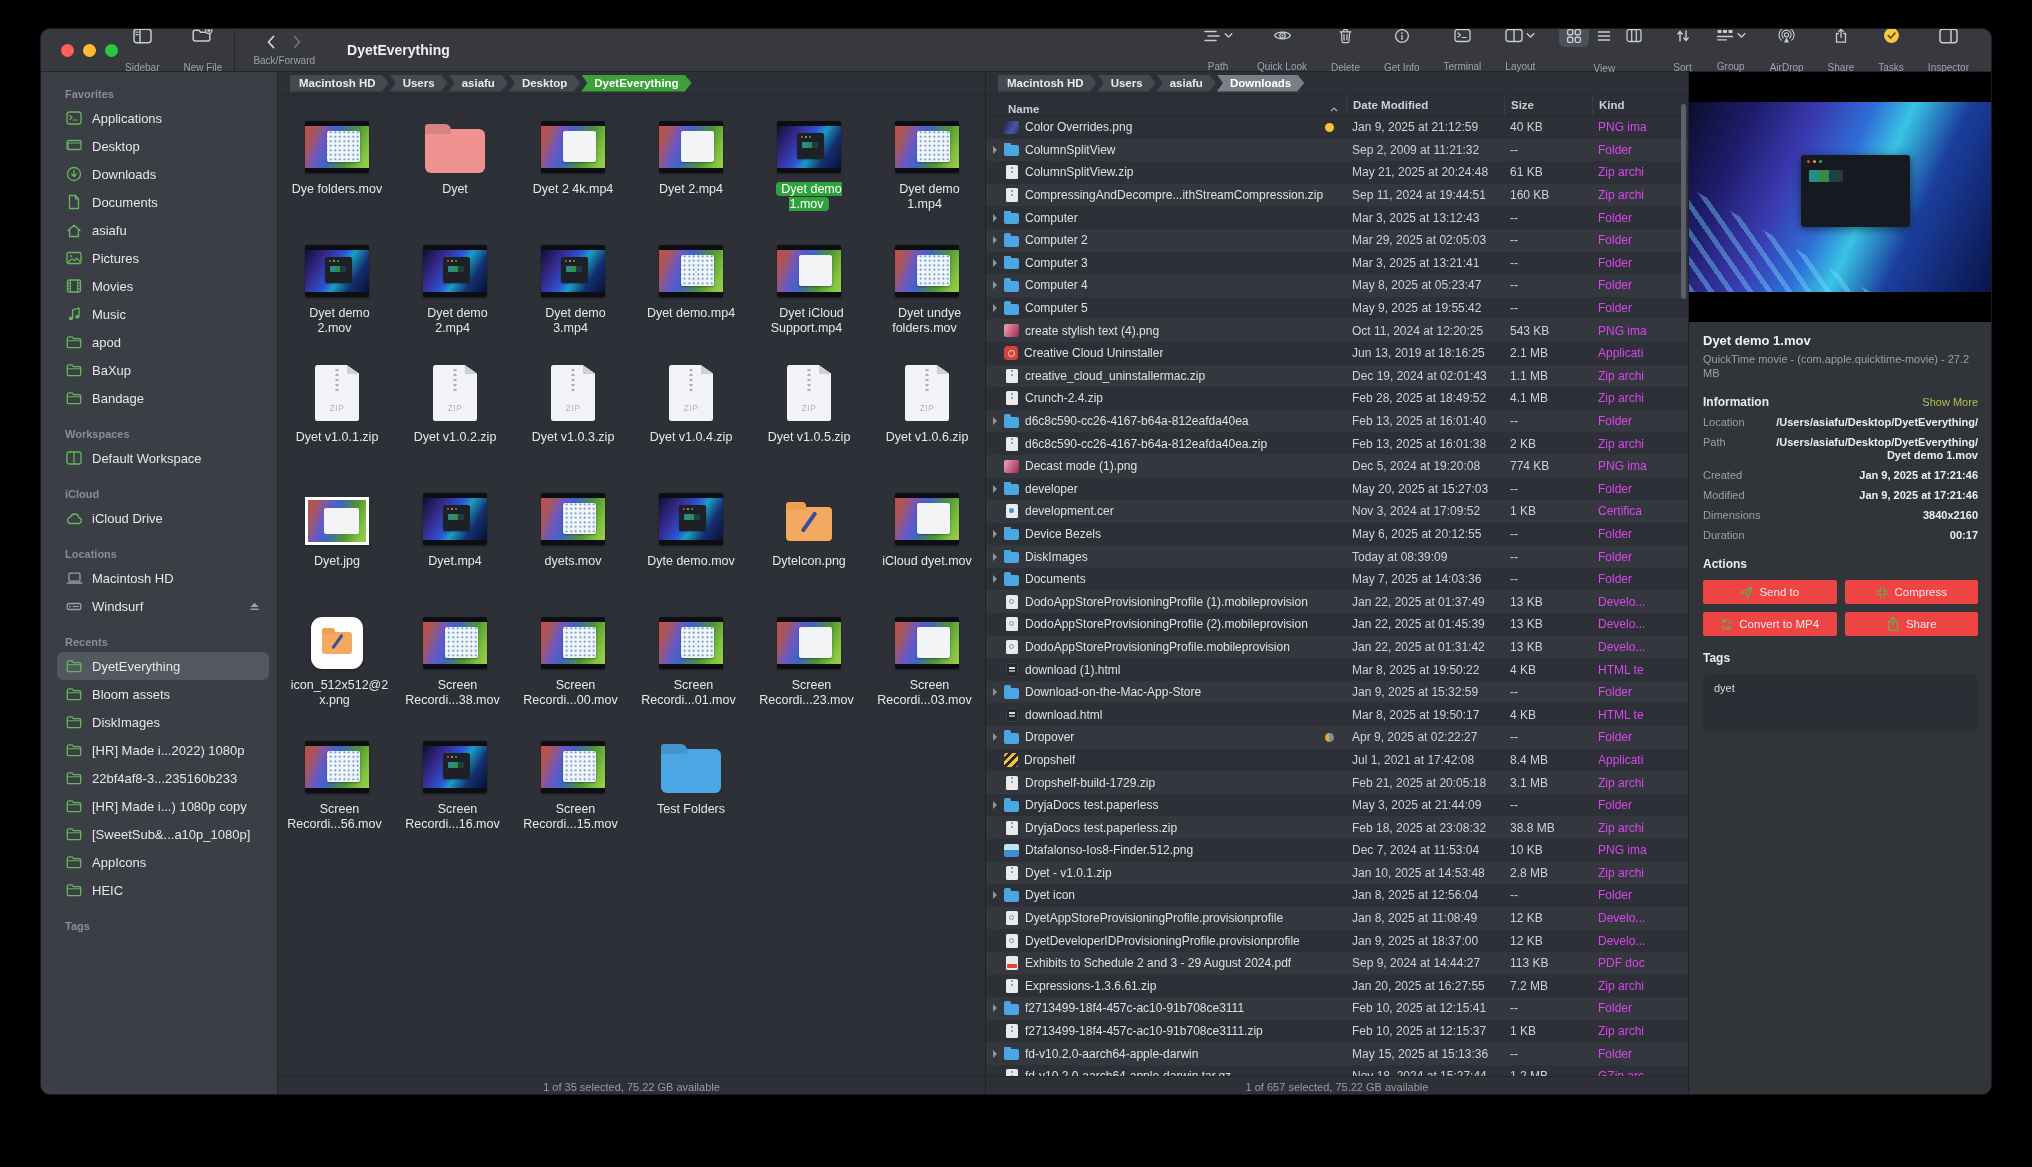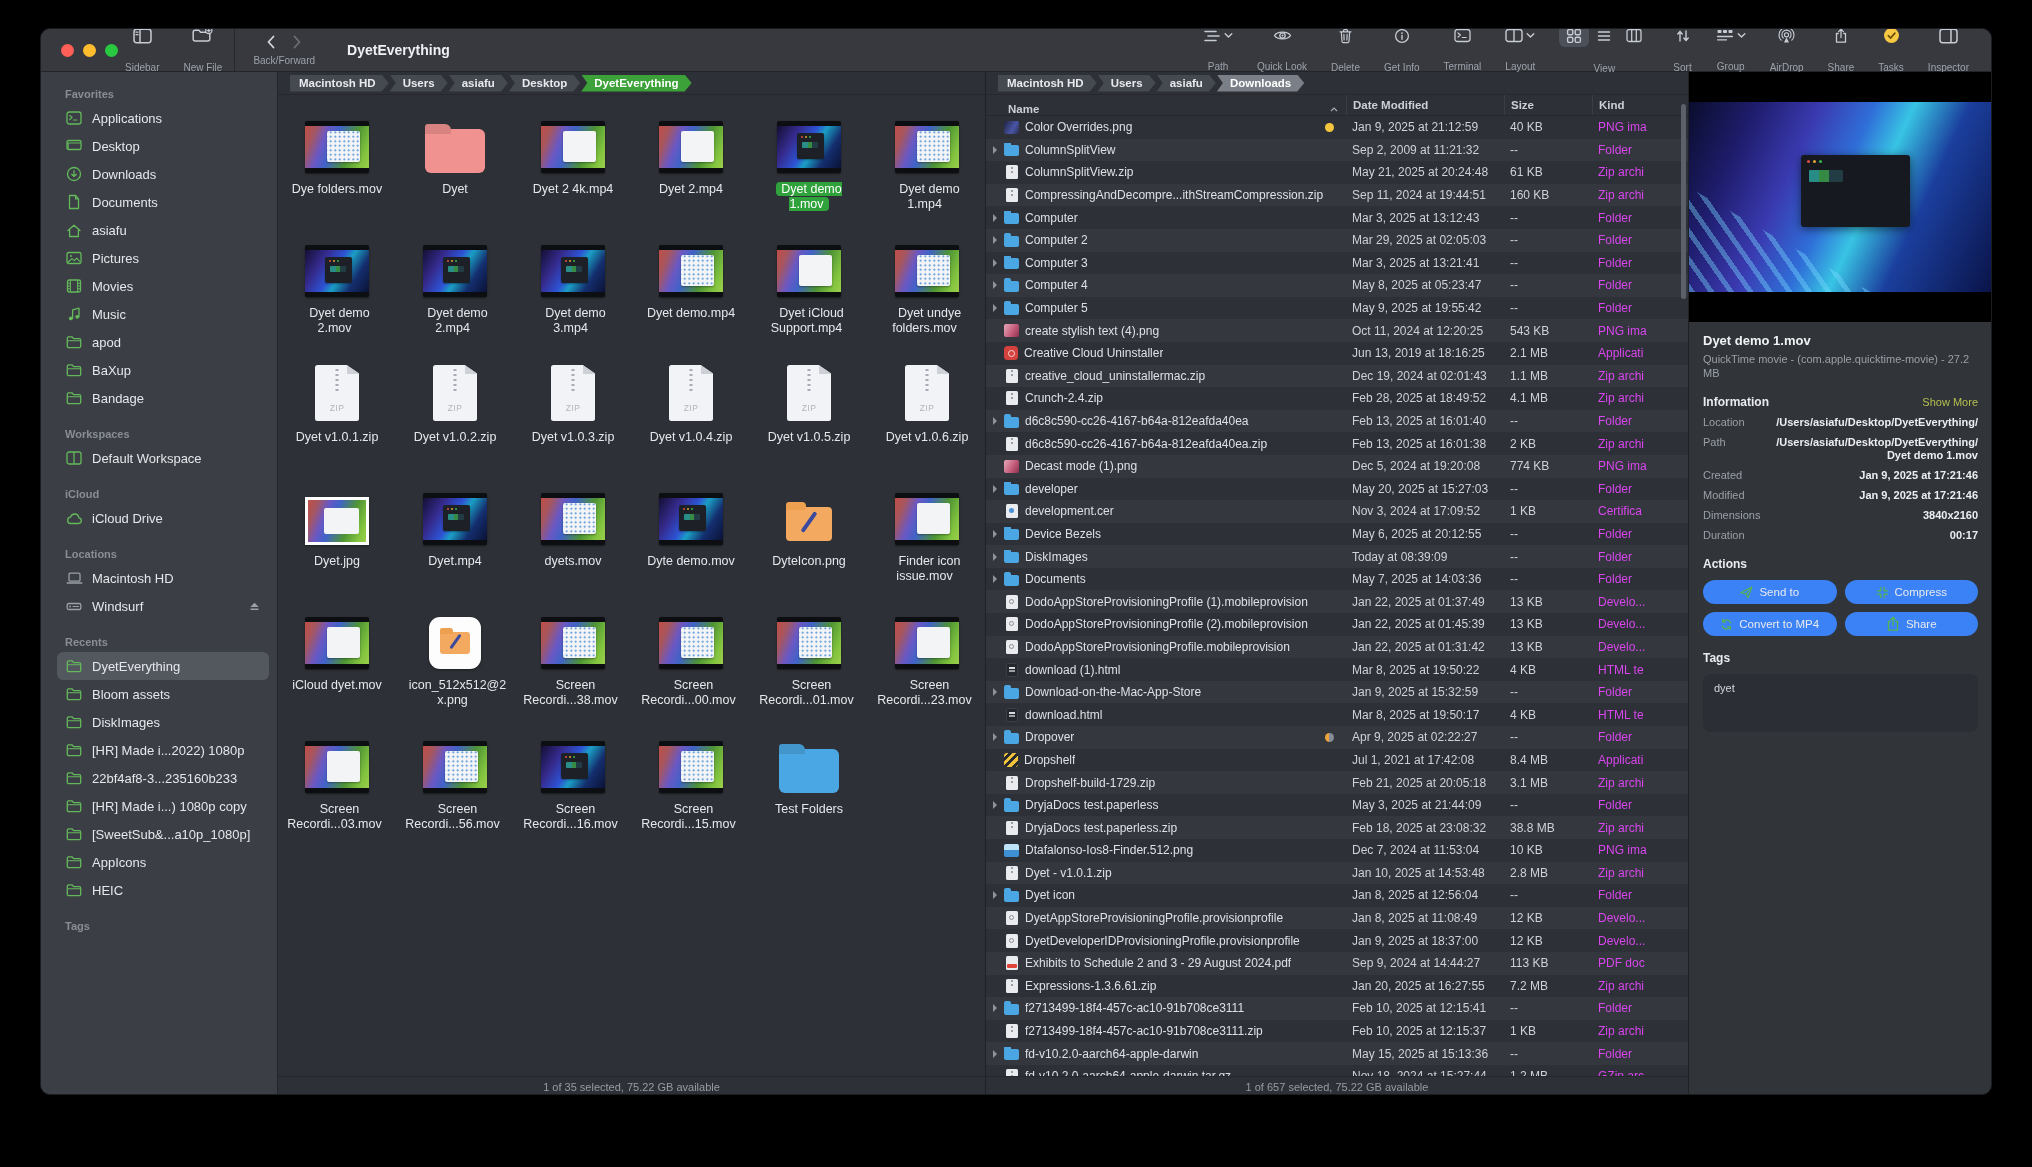--- a/index.html
+++ b/index.html
@@ -124,21 +124,21 @@
   .insp-body{padding:11px 14px 0 14px;flex:1;}
   .iname{font-size:13px;font-weight:700;color:#f0f2f4;}
   .imeta{color:#9aa0a8;line-height:14px;margin-top:4px;max-width:272px;}
   .isect{display:flex;align-items:center;margin-top:15px;}
   .isect .t{font-weight:700;color:#e9ebee;font-size:12px;}
   .showmore{margin-left:auto;color:#b5bf4e;}
   .ifield{display:flex;margin-top: 7px;align-items:flex-start;line-height:13px;}
   .ifield .l{color:#9aa0a8;flex:none;}
   .ifield .v{margin-left:auto;text-align:right;color:#eceef1;font-weight:700;max-width:208px;word-break:break-all;}
   .actions-grid{display:grid;grid-template-columns:1fr 1fr;gap:8px;margin-top:9px;}
-  .abtn{height:24px;background:#3b82f6;border-radius:12px;display:flex;align-items:center;justify-content:center;gap:6px;font-size:11.5px;color:#e8eaed;white-space:nowrap;overflow:hidden;}
+  .abtn{height:24px;background:#ef4444;border-radius:2px;display:flex;align-items:center;justify-content:center;gap:6px;font-size:11.5px;color:#e8eaed;white-space:nowrap;overflow:hidden;}
   .abtn .aic{color:#58b44f;display:flex;flex:none;}
   .tagsbox{margin-top:9px;background:#2b2e34;border-radius:8px;height:58px;padding:8px 11px;box-sizing:border-box;}
   .tagchip{font-size:11px;color:#d4d7dc;}
 </style>
 </head>
 <body>
 
 <div class="window">
   <header class="titlebar">
     <div class="tl">
@@ -803,29 +803,20 @@
             </div>
             <div class="glabel"><span>DyteIcon.png</span></div>
           </div>
           <div class="gi">
             <div class="thumbwrap">
               <div class="t-movie">
                 <div class="img green"></div>
                 <div class="win"></div>
               </div>
             </div>
-            <div class="glabel"><span>Finder icon issue.mov</span></div>
-          </div>
-          <div class="gi">
-            <div class="thumbwrap">
-              <div class="t-movie">
-                <div class="img green"></div>
-                <div class="win"></div>
-              </div>
-            </div>
             <div class="glabel"><span>iCloud dyet.mov</span></div>
           </div>
           <div class="gi">
             <div class="thumbwrap">
               <div class="t-appicon">
                 <div class="ofolder"></div>
               </div>
             </div>
             <div class="glabel"><span>icon_512x512@2x.png</span></div>
           </div>

